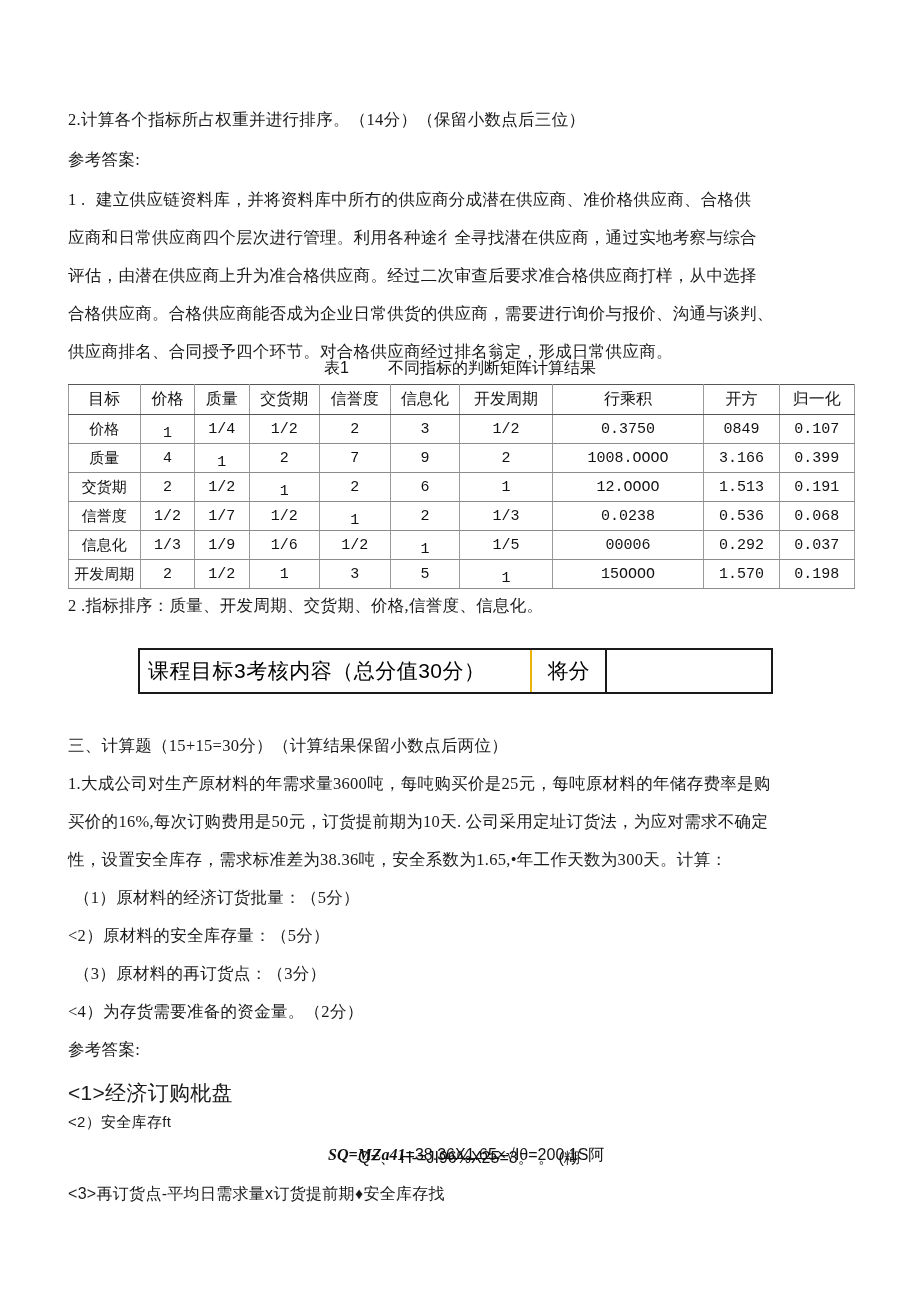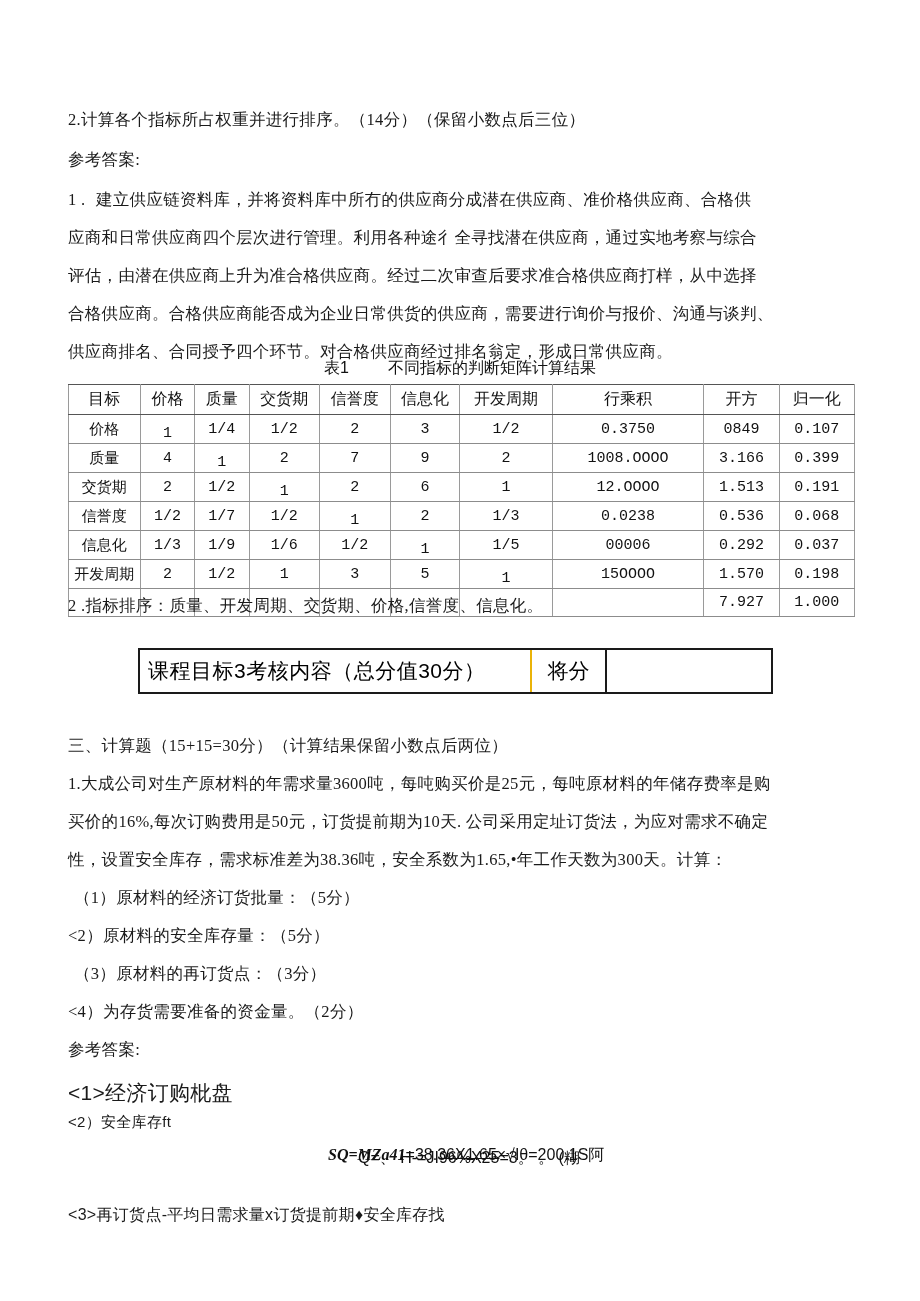--- a/index.html
+++ b/index.html
@@ -242,32 +242,20 @@
           <td class="c-small">2</td>
           <td class="c-small">1/2</td>
           <td class="c-mid">1</td>
           <td class="c-mid">3</td>
           <td class="c-mid">5</td>
           <td class="c-dev low">1</td>
           <td class="c-prod">15OOOO</td>
           <td class="c-sqrt">1.570</td>
           <td class="c-norm">0.198</td>
         </tr>
-        <tr>
-          <td class="c-label"></td>
-          <td class="c-small"></td>
-          <td class="c-small"></td>
-          <td class="c-mid"></td>
-          <td class="c-mid"></td>
-          <td class="c-mid"></td>
-          <td class="c-dev"></td>
-          <td class="c-prod"></td>
-          <td class="c-sqrt">7.927</td>
-          <td class="c-norm">1.000</td>
-        </tr>
       </tbody>
   </table>
 
   <div class="para serif" style="left:68px; top:598px;">2  .指标排序：质量、开发周期、交货期、价格,信誉度、信息化。</div>
 
   <div id="score-box">
     <div class="cell cell-title">课程目标3考核内容（总分值30分）</div>
     <div class="cell cell-score">将分</div>
     <div class="cell cell-blank"></div>
   </div>
@@ -291,15 +279,15 @@
   <div class="formula" style="left:358px; top:1148px;">
     <span>Q=、 H-=JI</span><span class="strike">96%X25</span><span>=3。 。  (糊</span>
   </div>
 
   <div class="para sans" style="left:68px; top:1114px; font-size:15px;">&lt;2）安全库存ft</div>
 
   <div class="formula" style="left:328px; top:1145px;">
     <span class="it">SQ=MZa41</span><span>=38.36X1.65×√Iθ=200.1S阿</span>
   </div>
 
-  <div class="para sans" style="left:68px; top:1186px; font-size:16px;margin-top:21px;">&lt;3&gt;再订货点-平均日需求量x订货提前期♦安全库存找</div>
+  <div class="para sans" style="left:68px; top:1186px; font-size:16px;">&lt;3&gt;再订货点-平均日需求量x订货提前期♦安全库存找</div>
 
 </div>
 
 </body></html>

